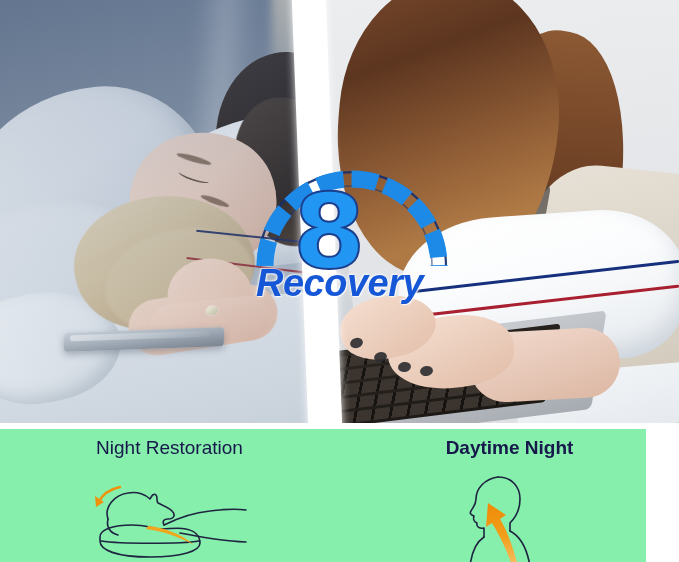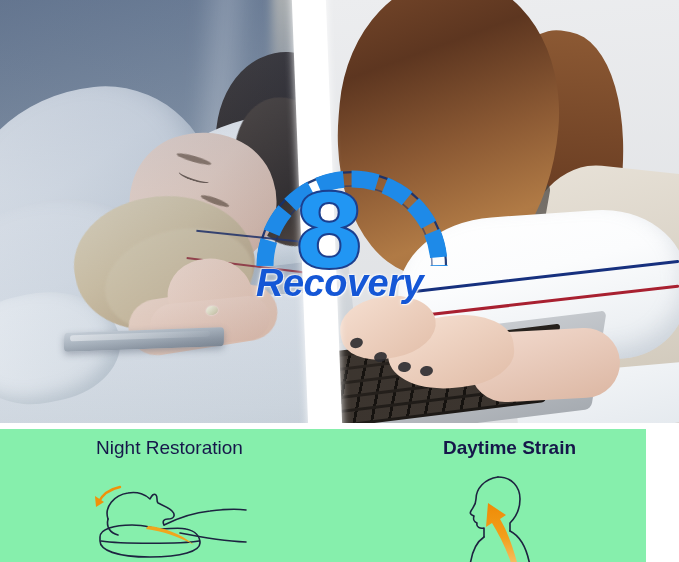--- a/index.html
+++ b/index.html
@@ -299,21 +299,21 @@
             <path d="M50 16 C40 18 32 24 28 32"></path>
           </g>
           <path d="M26 36 L25 25 L34 31 Z" fill="#f0910a"></path>
 
           <path d="M76 58 C92 60 110 66 124 74 C110 62 92 56 78 55 Z" fill="#f0a61e"></path>
         </svg>
       </div>
     </div>
 
     <div class="col right-col">
-      <div class="cap bold">Daytime Strain</div>
+      <div class="cap bold">Daytime Night</div>
       <div class="icon-wrap">
         <svg width="140" height="95" viewBox="0 0 140 95">
           <g fill="none" stroke="#1d2340" stroke-width="1.6" stroke-linecap="round" stroke-linejoin="round">
 
             <path d="M58 6 C44 8 36 18 36 28 C36 34 33 36 31 40
                      C29 43 32 44 34 45 C33 48 34 51 37 52
                      C36 56 40 58 44 57 L44 66"></path>
             <path d="M58 6 C72 6 80 16 80 28 C80 38 76 46 70 52 L70 60"></path>
 
             <path d="M44 66 C38 70 32 78 30 95"></path>

